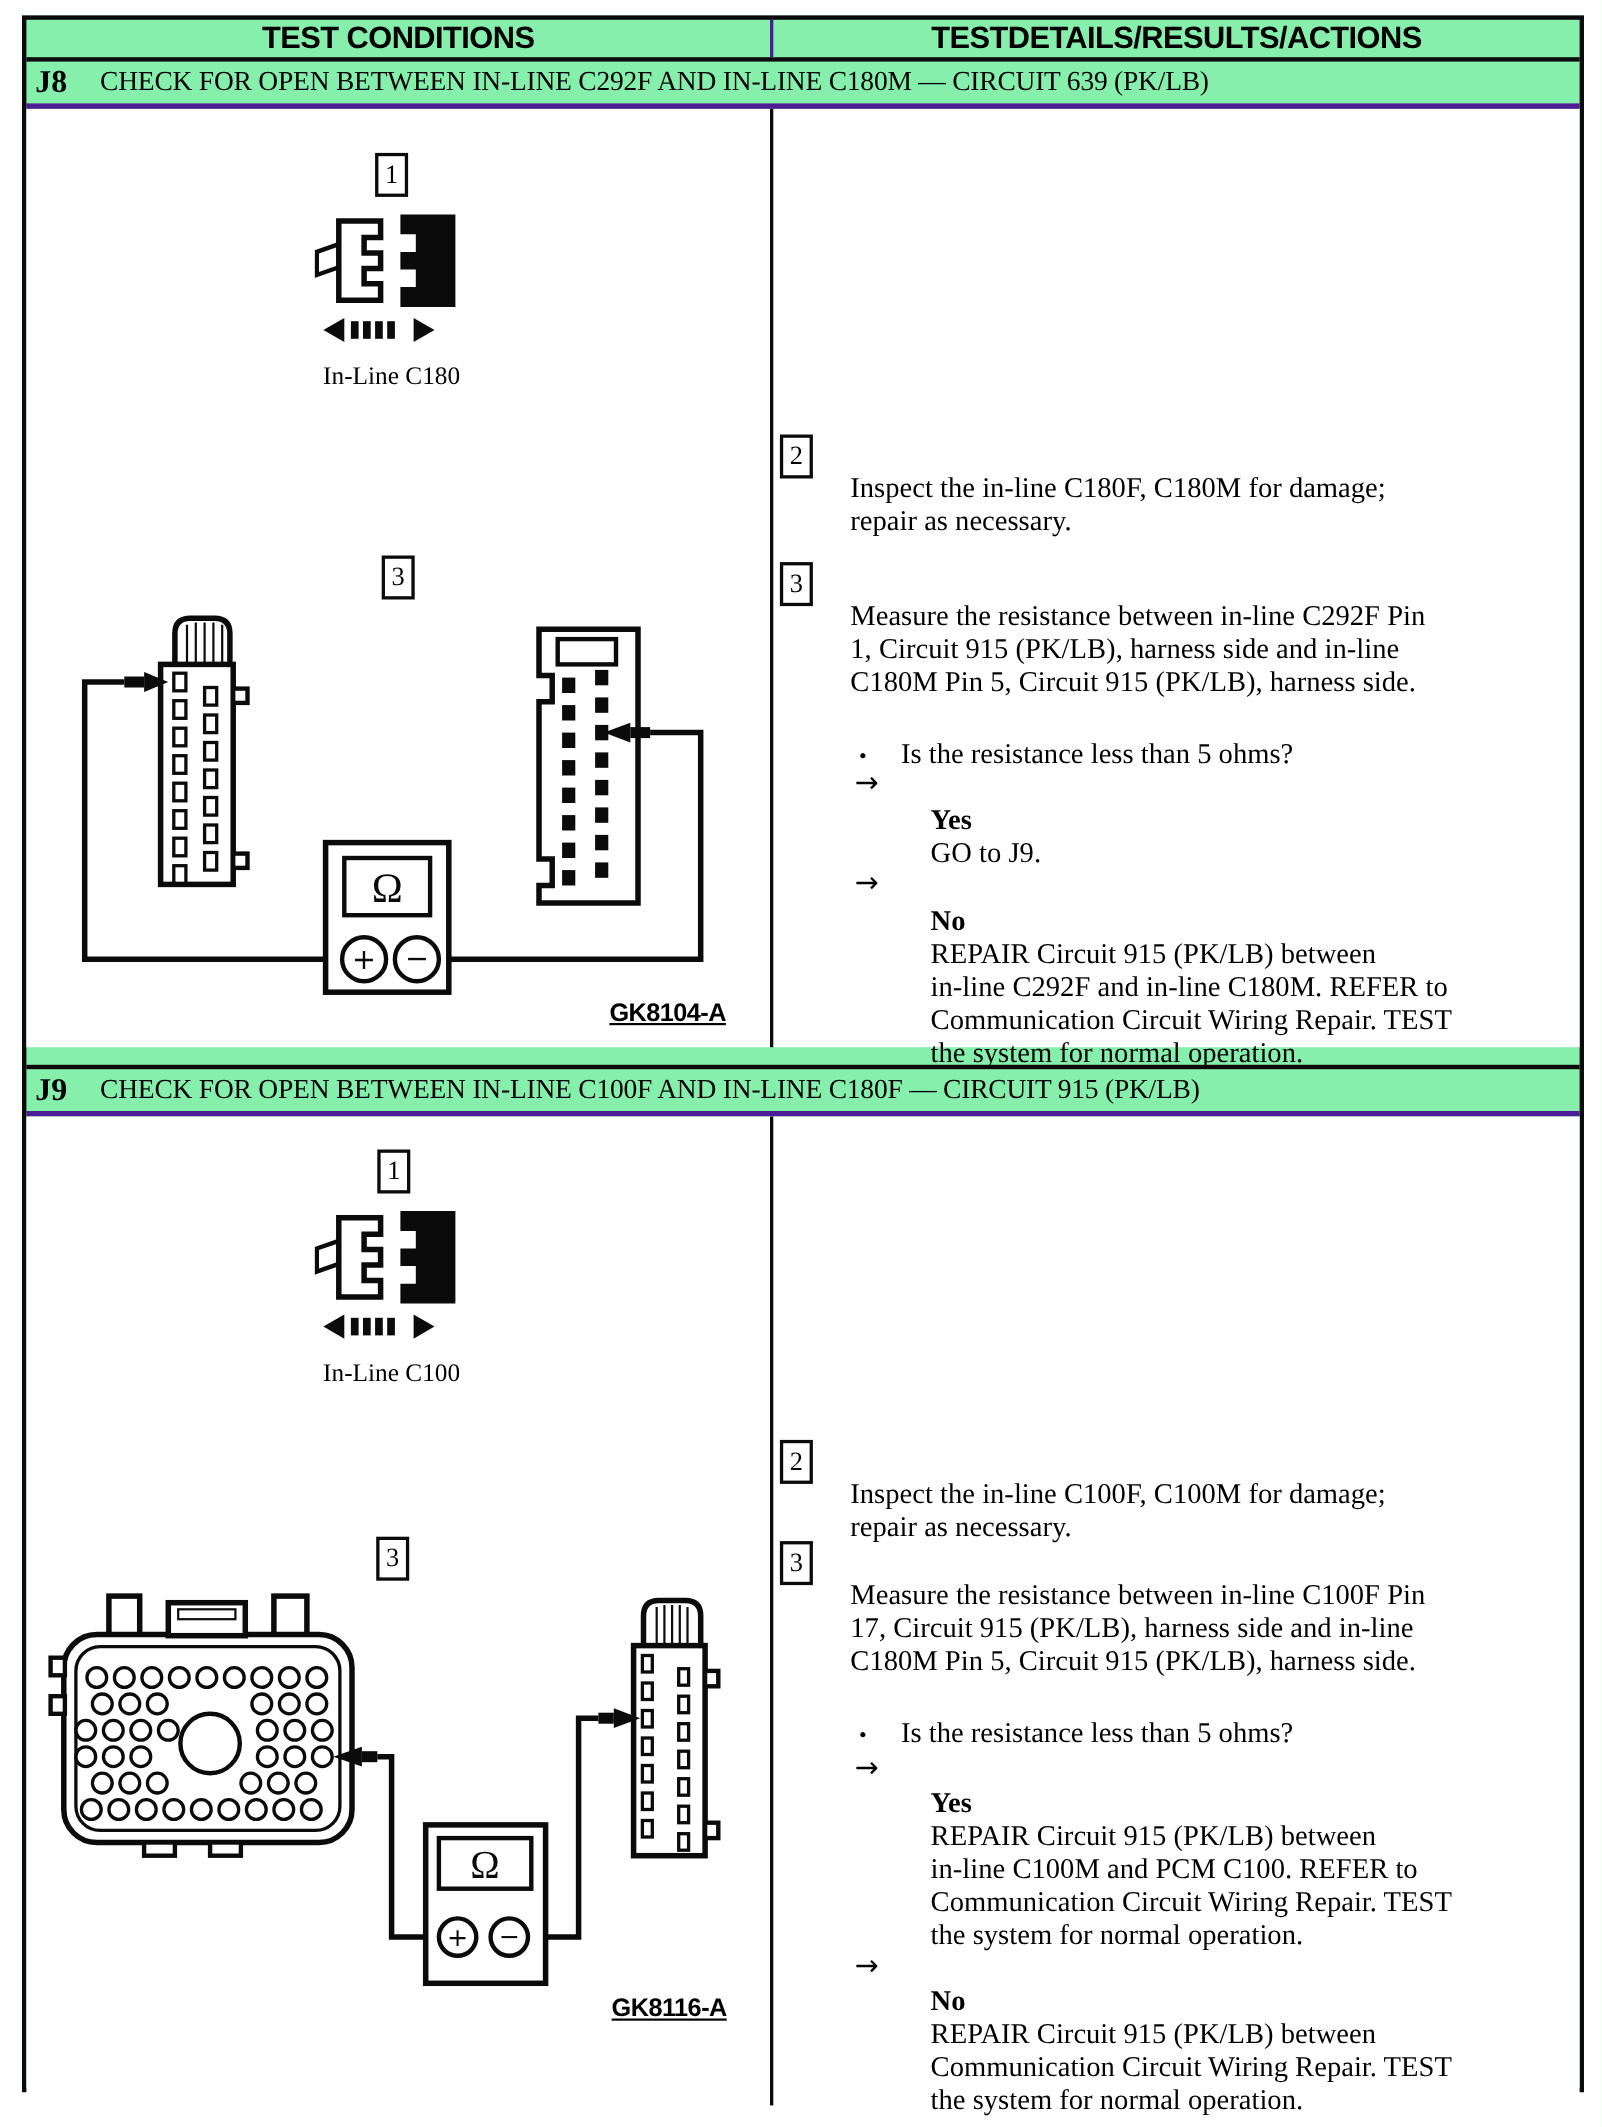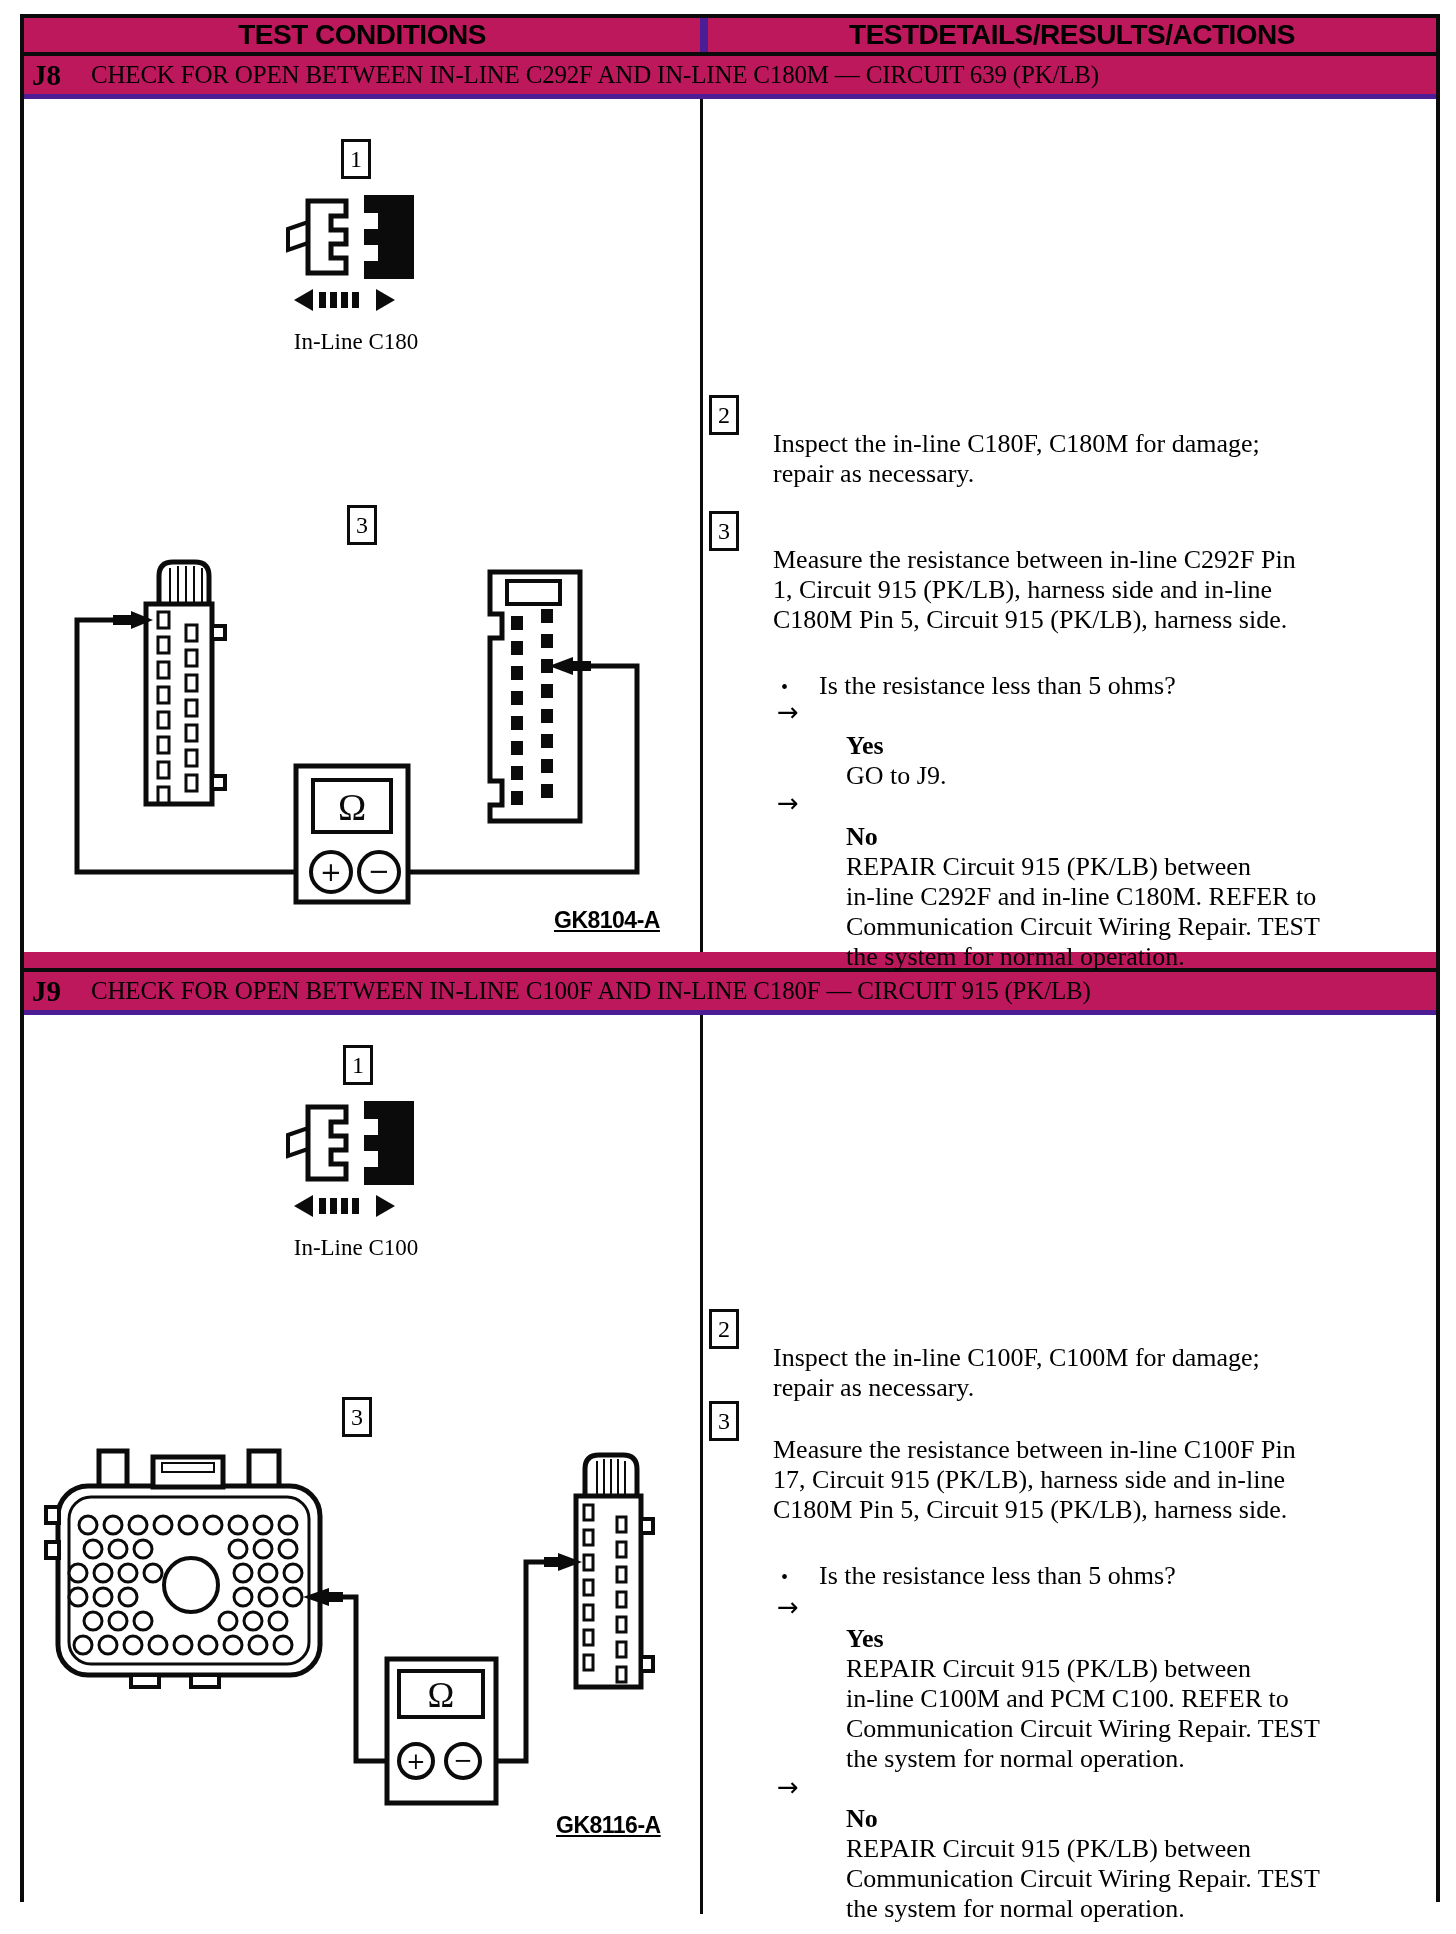--- a/index.html
+++ b/index.html
@@ -1,23 +1,23 @@
 <!DOCTYPE html>
 <html><head>
 <meta charset="utf-8">
 <style>
   * { margin:0; padding:0; box-sizing:border-box; }
   html,body { background:#fff; }
   .page { position:relative; width:1456px; height:1934px; background:#fff; color:#000; overflow:hidden; }
-  .doc { position:absolute; left:20px; top:14px; width:1420px; height:1888px; border:4px solid #0b0b0b; background:#be185d; }
+  .doc { position:absolute; left:20px; top:14px; width:1420px; height:1888px; border:4px solid #0b0b0b; background:#86efac; }
   .header-row { display:flex; height:38px; border-bottom:4px solid #0b0b0b; }
   .header-cell { display:flex; align-items:center; justify-content:center;
     font:bold 28px "Liberation Sans", sans-serif; letter-spacing:-0.5px; }
   .header-cell.left  { width:676px; }
-  .header-cell.right { flex:1; border-left:8px solid #4c1d95; }
+  .header-cell.right { flex:1; border-left:3px solid #4c1d95; }
   .banner { height:43px; border-bottom:5px solid #4c1d95; display:flex; align-items:center; }
   .banner.second { height:47px; border-top:4px solid #0b0b0b;margin-top:16px; }
   .sec-id { margin-left:8px; font:bold 29px "Liberation Serif", serif; }
   .sec-title { margin-left:30px; font:25px "Liberation Serif", serif; letter-spacing:-0.2px; white-space:nowrap; }
   .body-row { position:relative; background:#fff; }
   .body-row.j8 { height:853px; }
   .body-row.j9 { height:899px; }
   .vdiv { position:absolute; left:676px; top:0; bottom:0; width:3px; background:#0b0b0b; }
   .num-box { position:absolute; width:30px; height:40px; border:3px solid #0b0b0b; background:#fff;
     display:flex; align-items:center; justify-content:center; font:24px "Liberation Serif", serif; }

